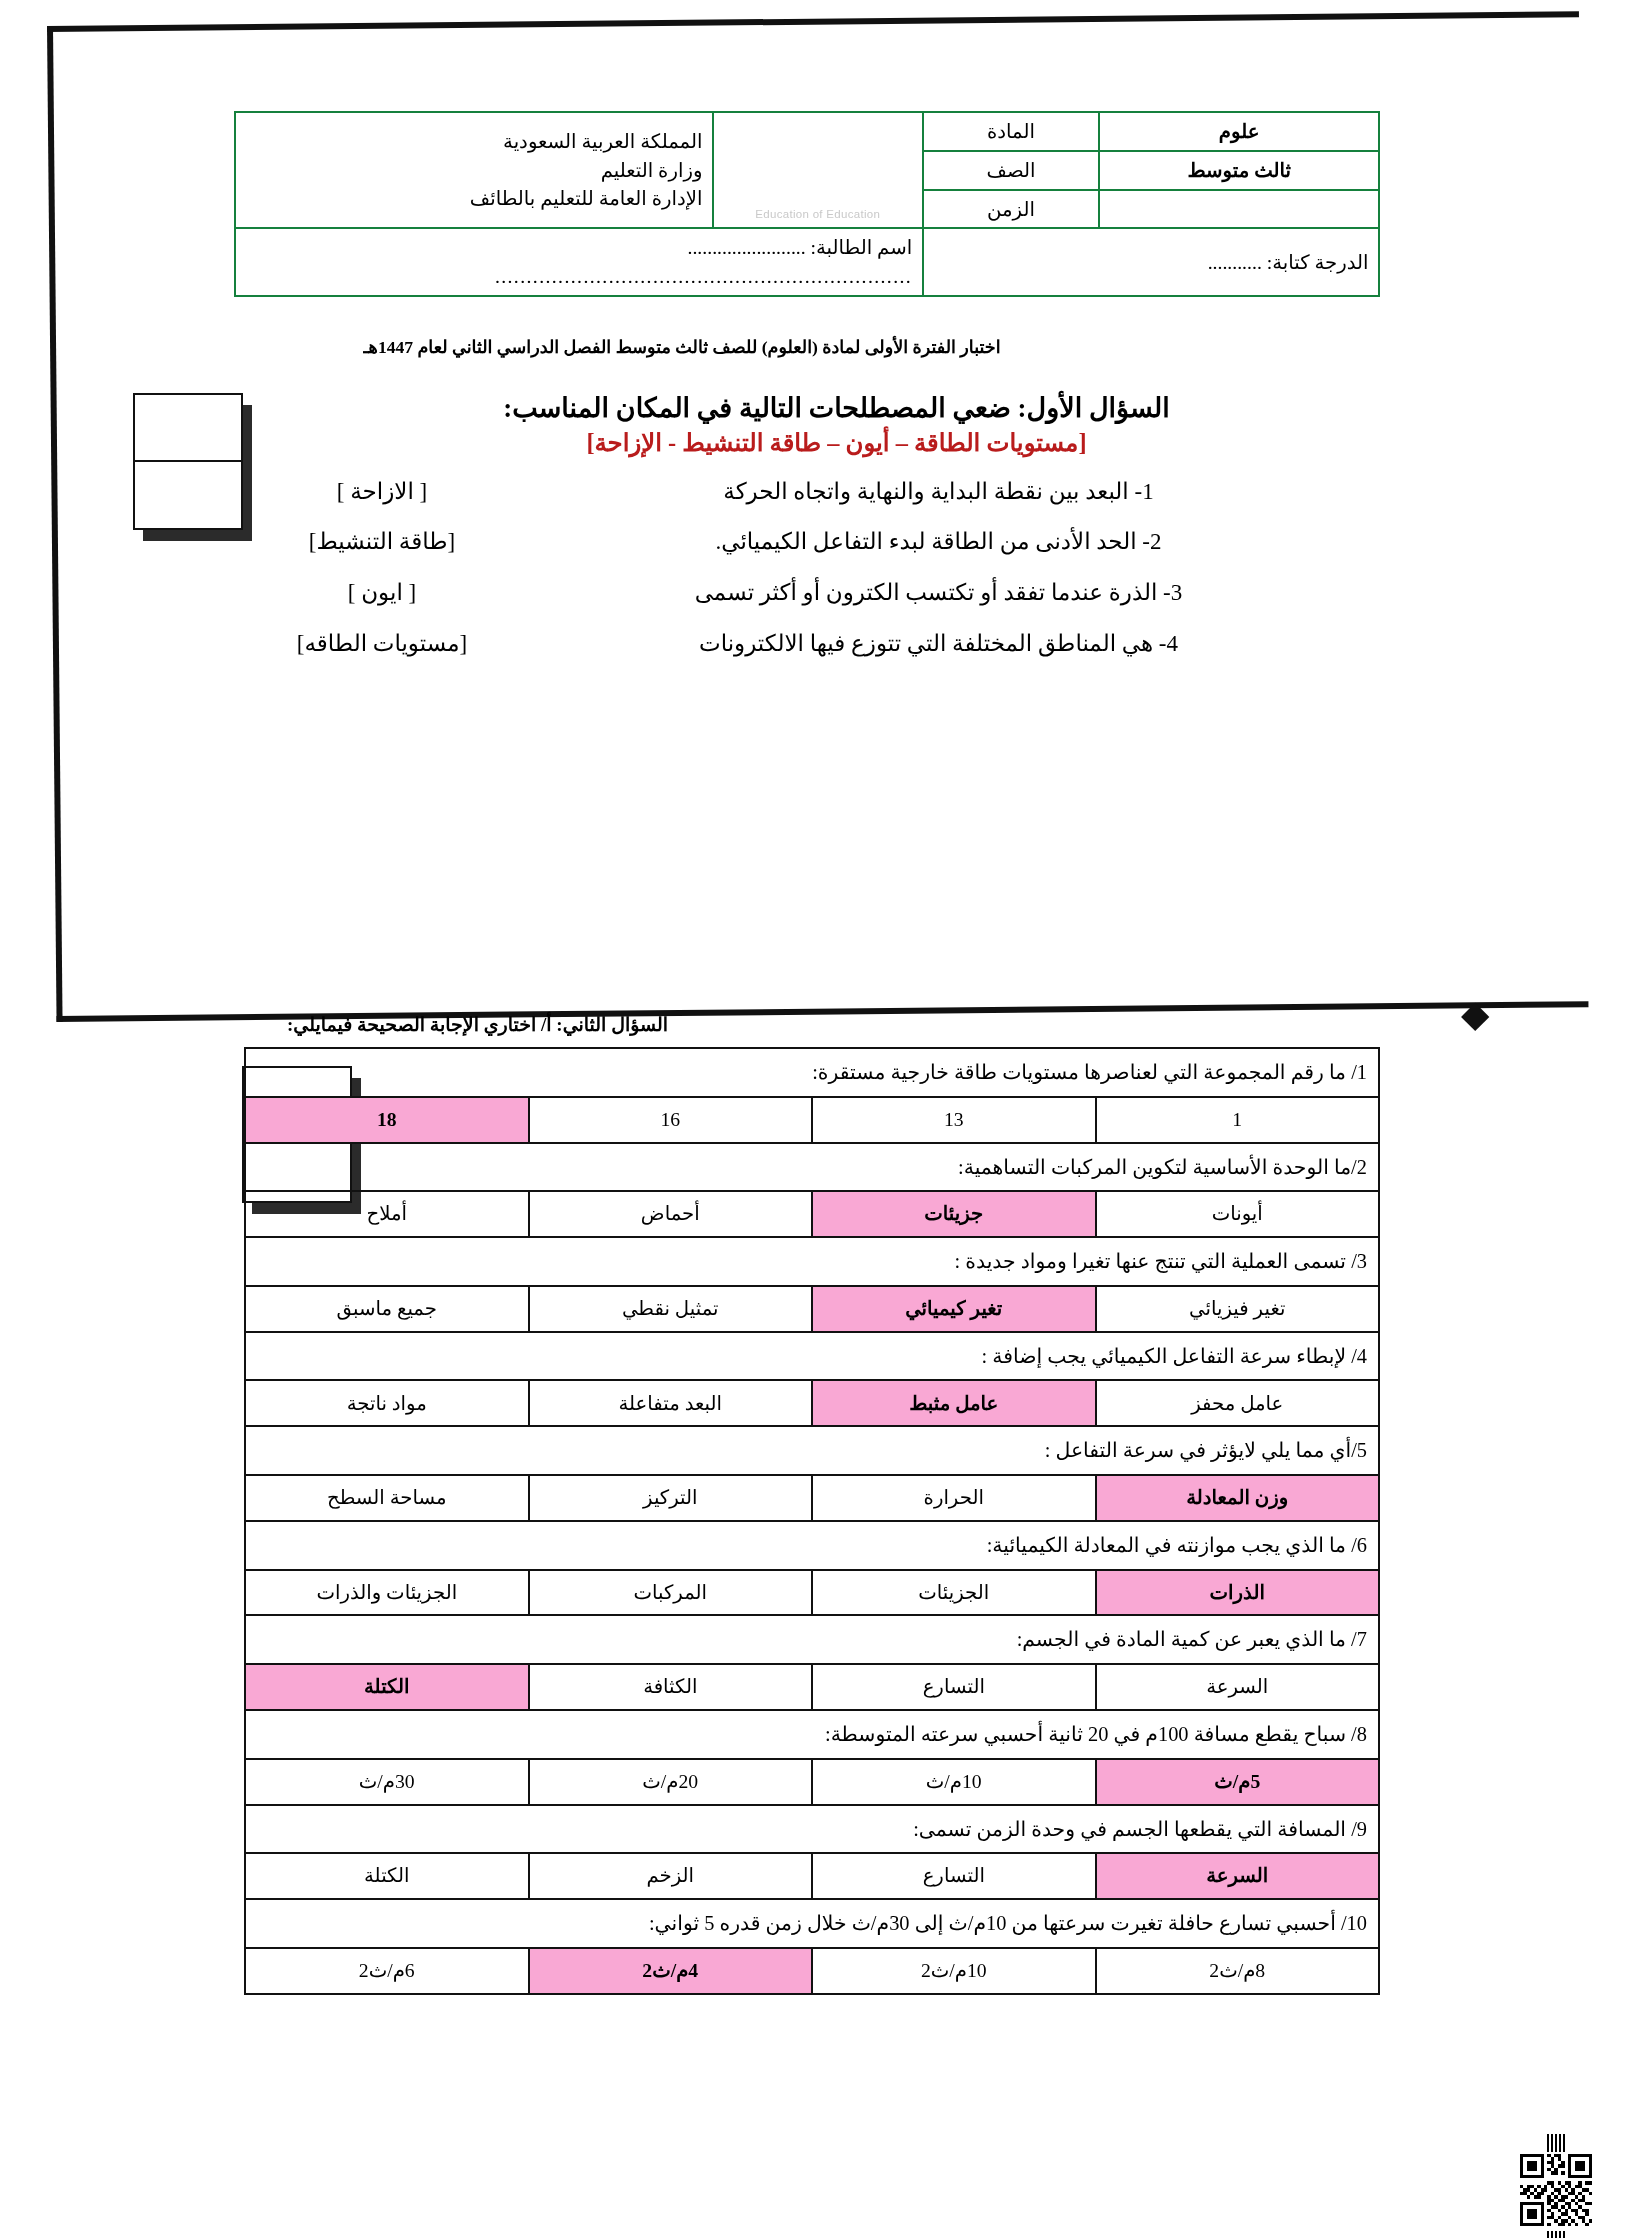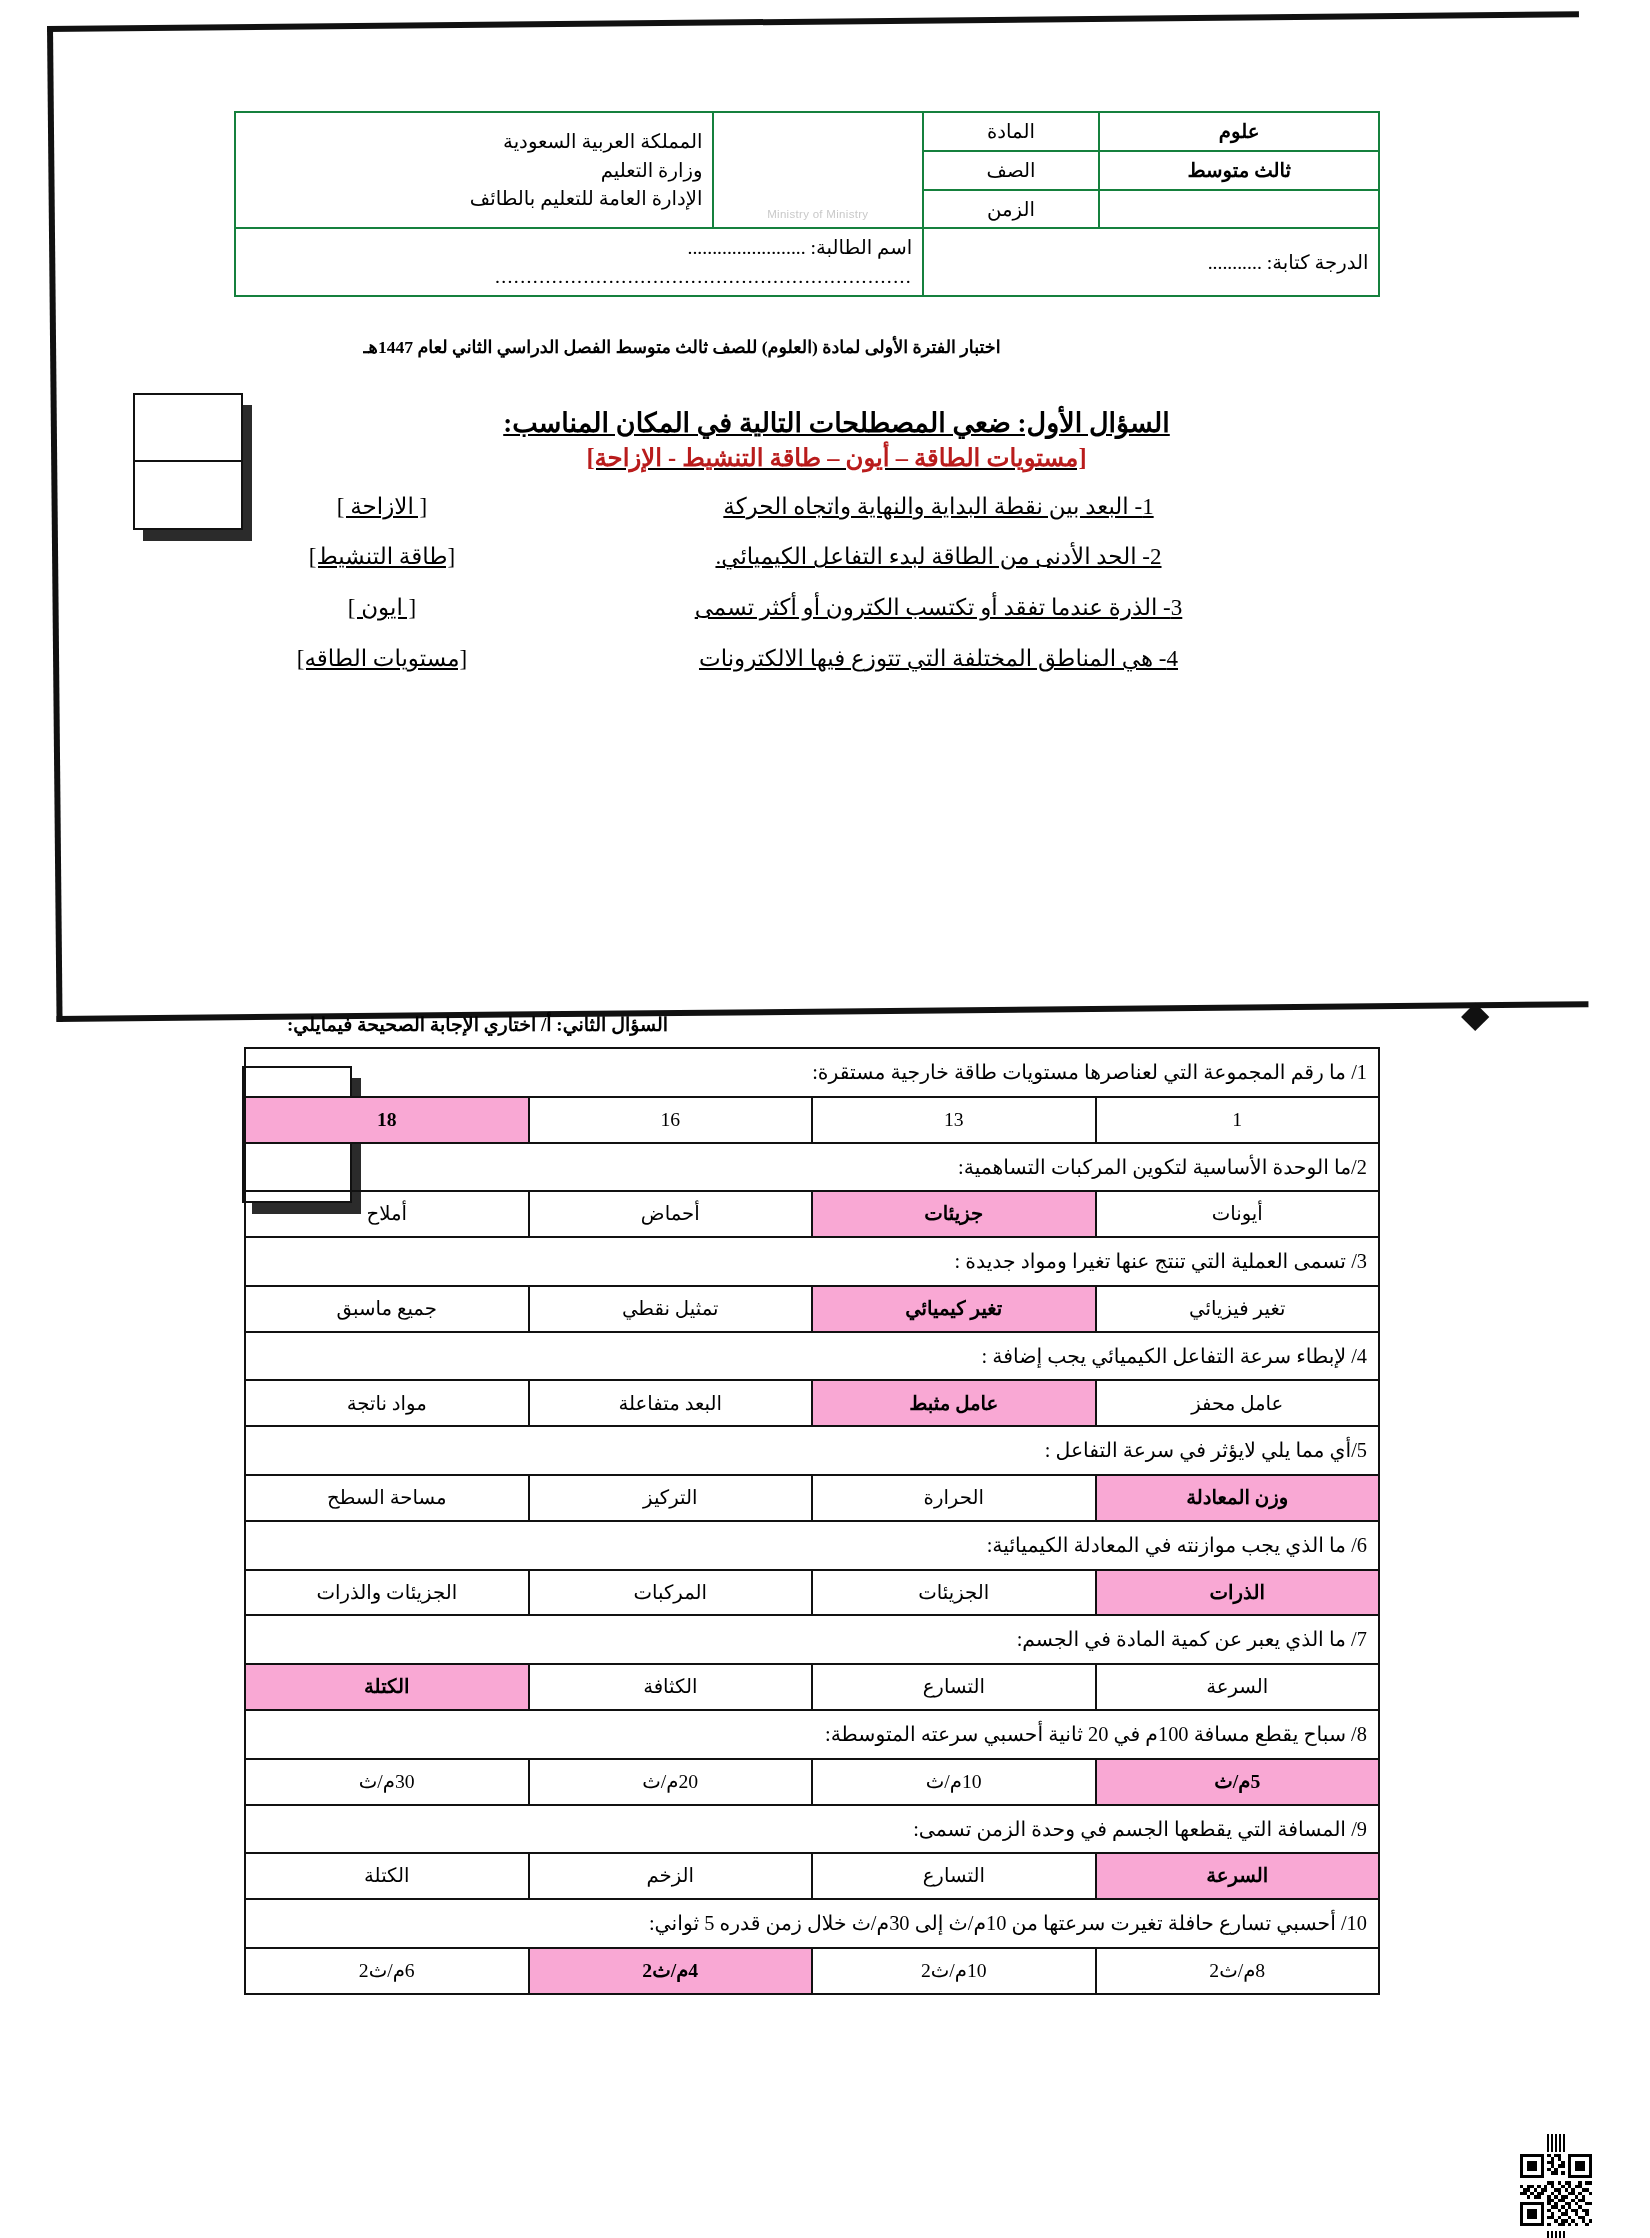--- a/index.html
+++ b/index.html
@@ -65,21 +65,21 @@
   .score-box .cells{
     position:absolute;left:0;top:0;width:106px;height:133px;
     background:#fff;border:2.7px solid #111;
   }
   .score-box .cells .half{height:50%;box-sizing:border-box;}
   .score-box .cells .half:first-child{border-bottom:2.7px solid #111;}
   #score-box-q1{left:133px;top:393px;}
   #score-box-q2{left:242px;top:1066px;}
 
   
-  #q1-wrap{position:absolute;right:258px;top:407px;width:1113px;direction:rtl;text-decoration:underline;}
+  #q1-wrap{position:absolute;right:258px;top:392px;width:1113px;direction:rtl;}
   #q1-title{
     font-size:27px;font-weight:bold;text-align:center;color:#000;margin:0 0 4.1px 0;
     letter-spacing:0px;
   }
   #q1-terms{
     font-size:24.4px;font-weight:bold;text-align:center;color:#b91c1c;margin:0 0 17.6px 0;
   }
   .q1-row{
     display:flex;align-items:flex-start;justify-content:space-between;
     margin-bottom:16.3px;font-size:23px;color:#000;line-height:1.5;
@@ -123,21 +123,21 @@
 
 <div id="doc-frame"></div>
 <div id="frame-tip"></div>
 
 <table id="header-table">
   <tbody>
       <tr>
     <td class="val-cell">علوم</td>
     <td class="lbl-cell">المادة</td>
     <td class="logo-cell" rowspan="3">
-      <span class="logo-ghost">Ministry of Ministry</span>
+      <span class="logo-ghost">Education of Education</span>
     </td>
     <td class="org-cell" rowspan="3">
       <div>المملكة العربية السعودية</div>
       <div>وزارة التعليم</div>
       <div>الإدارة العامة للتعليم بالطائف</div>
     </td>
   </tr>
   <tr>
     <td class="val-cell">ثالث متوسط</td>
     <td class="lbl-cell">الصف</td>

